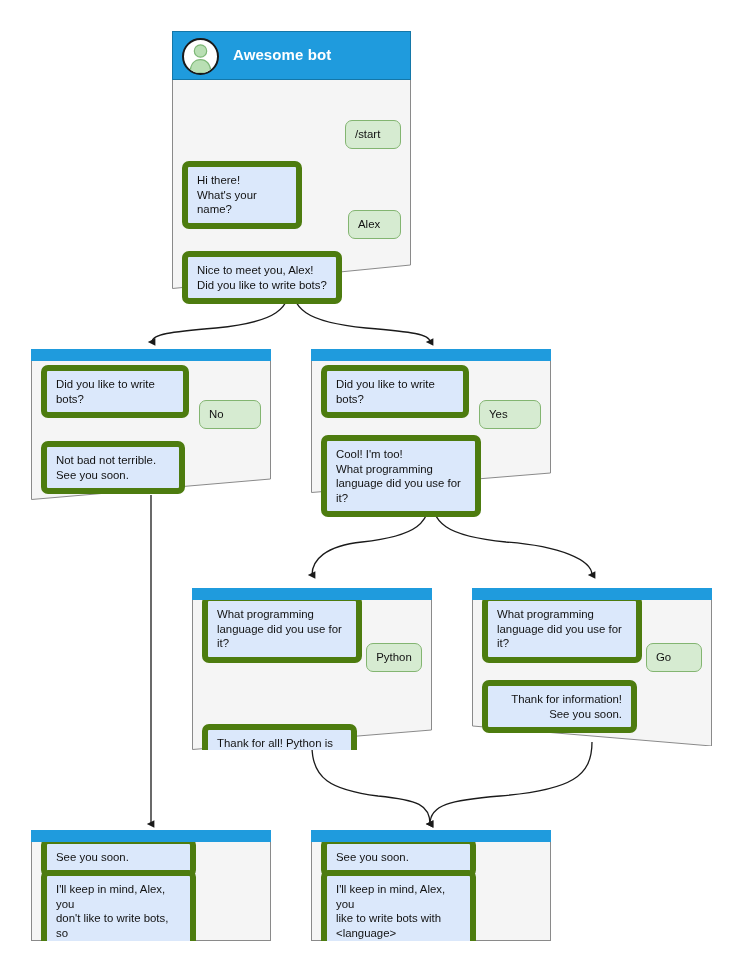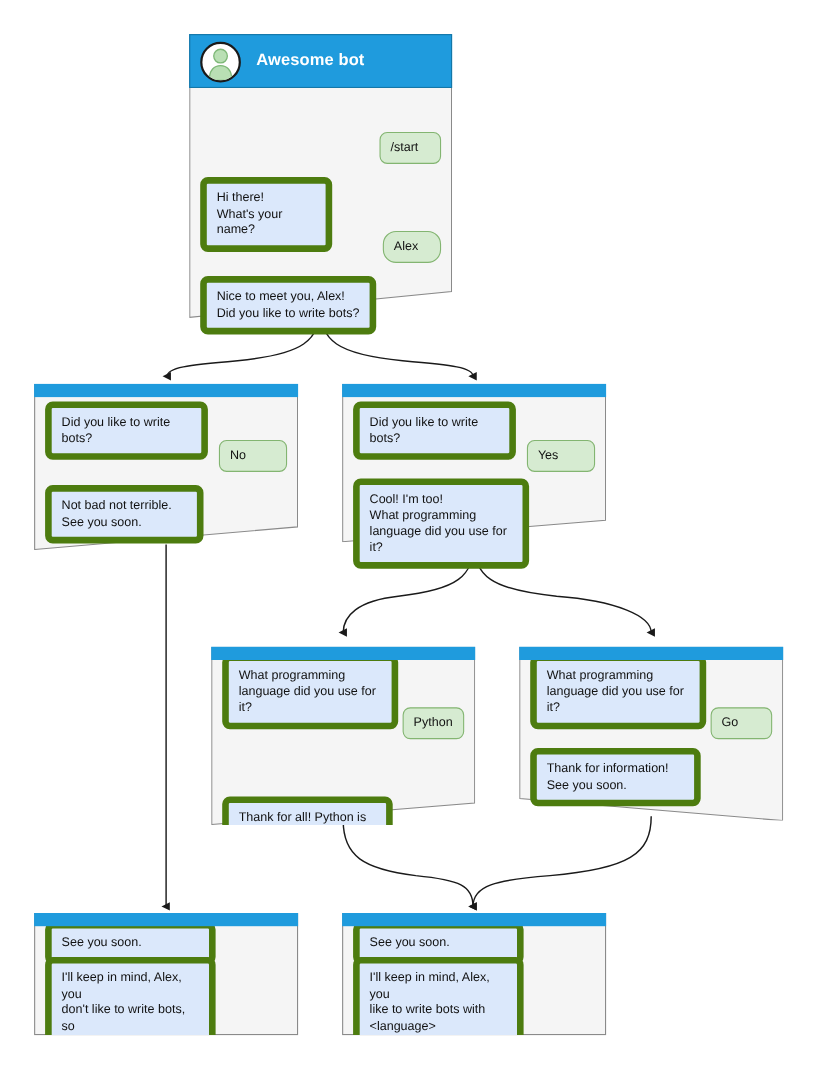--- a/index.html
+++ b/index.html
@@ -159,21 +159,21 @@
           <path d="M6.2,33 C6.2,23.5 11,19.6 16.5,19.6 C22,19.6 26.8,23.5 26.8,33 Z" fill="#b9dfb4" stroke="#7eb878" stroke-width="1.2"></path>
         </svg>
       </div>
       <div class="header-title">Awesome bot</div>
     </div>
 
     <div class="chat" style="top:49px;">
       <div class="msg user" style="top:40px; width:56px;">/start</div>
       <div class="msg bot" style="top:81px; width:120px;">Hi there!
 What's your name?</div>
-      <div class="msg user" style="top:130px; width:53px;border-radius:12px;">Alex</div>
+      <div class="msg user" style="top:130px; width:53px;">Alex</div>
       <div class="msg bot" style="top:171px; width:160px;">Nice to meet you, Alex!
 Did you like to write bots?</div>
     </div>
   </div>
 
   <div class="card" style="left:31px; top:349px; width:240px; height:151px;">
     <svg class="skew" viewBox="0 0 240 151" preserveAspectRatio="none">
       <path d="M0.5,0.5 L239.5,0.5 L239.5,130 L0.5,150.5 Z" fill="#f5f5f5" stroke="#8a8a8a" stroke-width="1"></path>
     </svg>
     <div class="card-header thin"></div>
@@ -200,39 +200,39 @@
   </div>
 
   <div class="card" style="left:192px; top:588px; width:240px; height:162px;">
     <svg class="skew" viewBox="0 0 240 162" preserveAspectRatio="none">
       <path d="M0.5,0.5 L239.5,0.5 L239.5,142 L0.5,161.5 Z" fill="#f5f5f5" stroke="#8a8a8a" stroke-width="1"></path>
     </svg>
     <div class="clip">
       <div class="chat" style="top:0px;">
         <div class="msg bot" style="top:7px; width:160px;">What programming
 language did you use for it?</div>
-        <div class="msg user" style="top:55px; width:56px;">Python</div>
+        <div class="msg user" style="top:55px; width:56px;text-align:center;">Python</div>
         <div class="msg bot" style="top:92px; width:155px;margin-top:44px;">Thank for all! Python is in
 my hearth!
 See you soon.</div>
       </div>
     </div>
     <div class="card-header thin"></div>
   </div>
 
   <div class="card" style="left:472px; top:588px; width:240px; height:158px;">
     <svg class="skew" viewBox="0 0 240 158" preserveAspectRatio="none">
       <path d="M0.5,0.5 L239.5,0.5 L239.5,158 L0.5,138 Z" fill="#f5f5f5" stroke="#8a8a8a" stroke-width="1"></path>
     </svg>
     <div class="clip">
       <div class="chat" style="top:0px;">
         <div class="msg bot" style="top:7px; width:160px;">What programming
 language did you use for it?</div>
         <div class="msg user" style="top:55px; width:56px;">Go</div>
-        <div class="msg bot" style="top:92px; width:155px;">Thank for information!
+        <div class="msg bot" style="top:92px; width:155px;text-align:right;">Thank for information!
 See you soon.</div>
       </div>
     </div>
     <div class="card-header thin"></div>
   </div>
 
   <div class="card" style="left:31px; top:830px; width:240px; height:111px;">
     <div class="card-body"></div>
     <div class="clip">
       <div class="chat" style="top:0px;">

